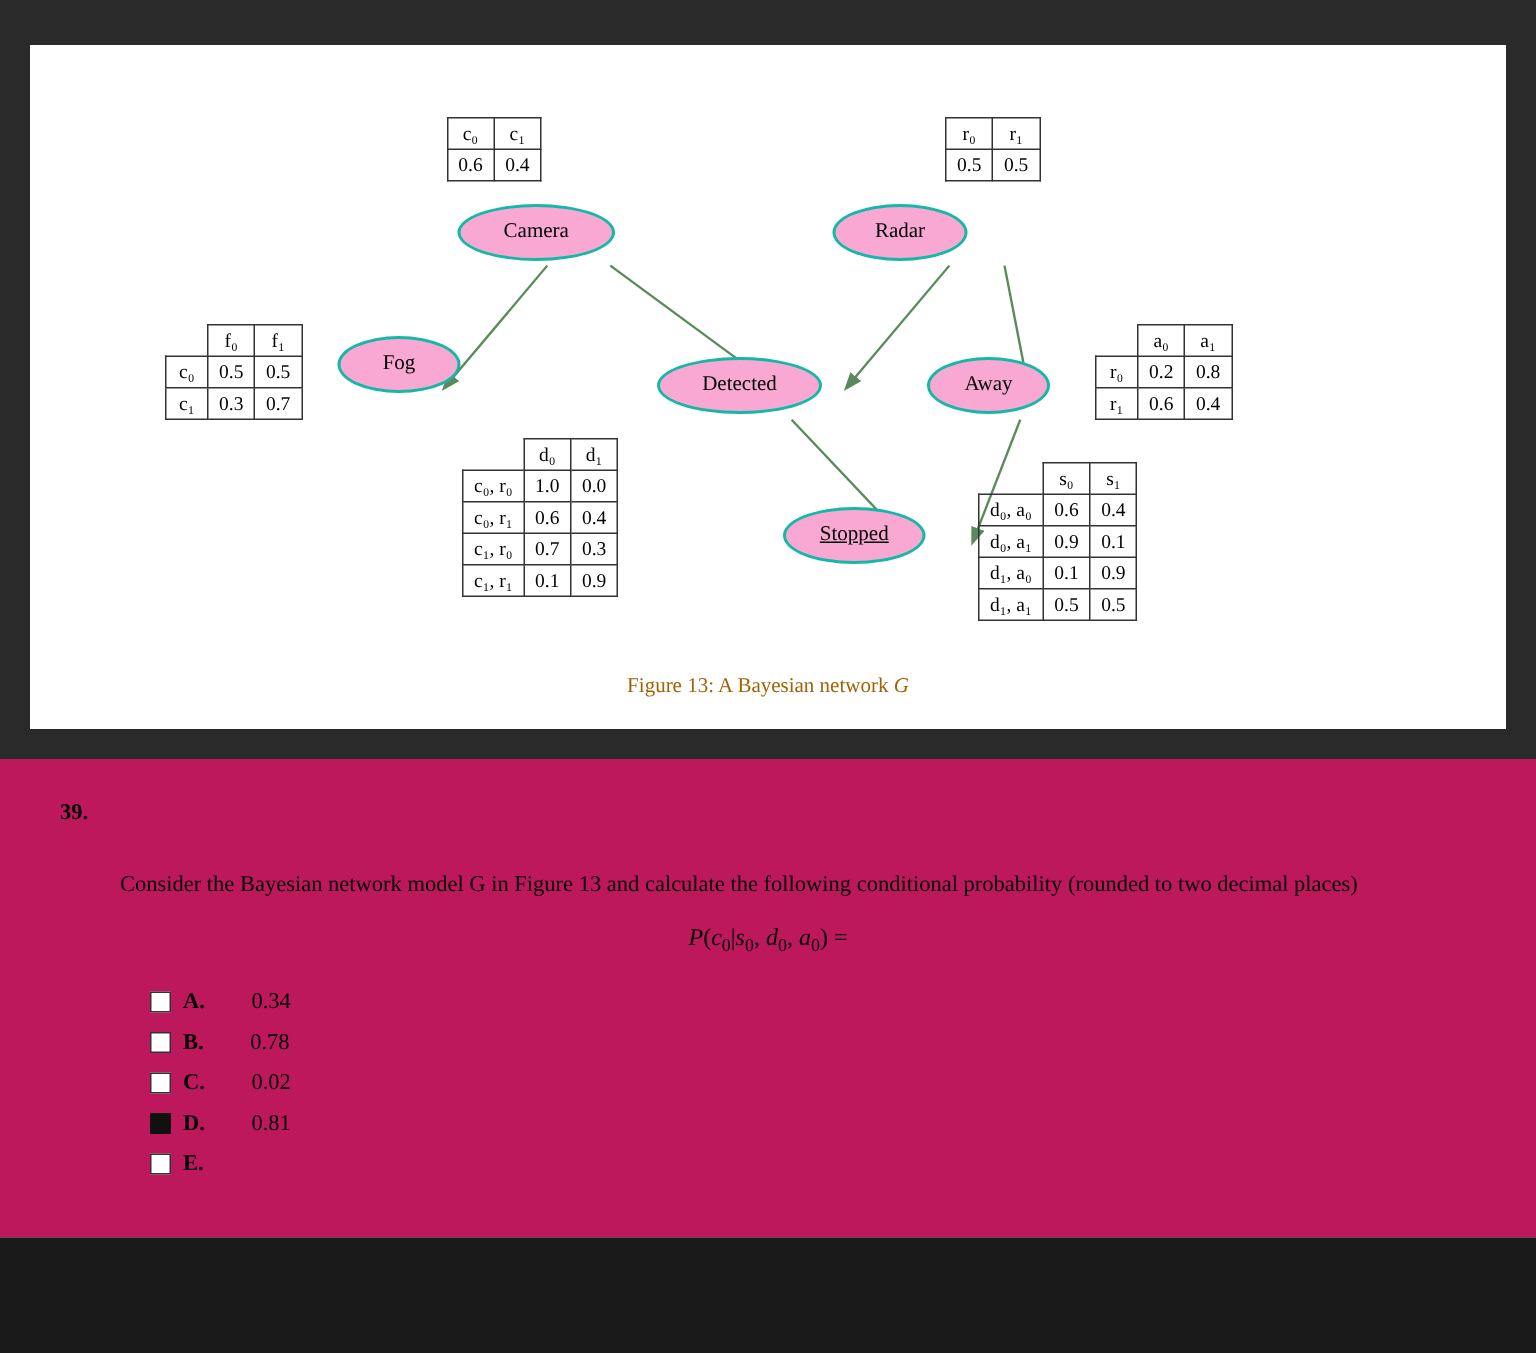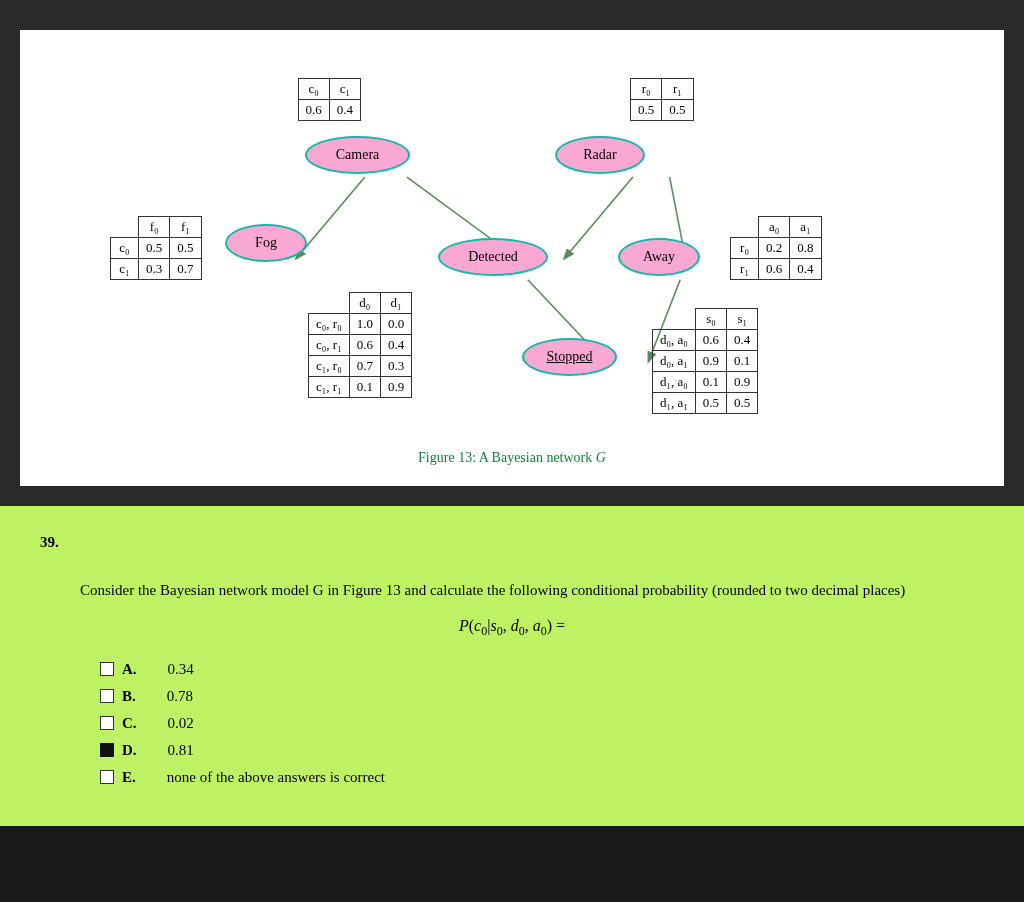--- a/index.html
+++ b/index.html
@@ -65,27 +65,27 @@
       top: 0; left: 0;
       width: 100%;
       height: 100%;
       pointer-events: none;
     }
 
     .figure-caption {
       text-align: center;
       margin-top: 10px;
       font-size: 14px;
-      color: #15803d;
+      color: #a16207;
     }
     .figure-caption em { font-style: italic; }
 
     
     .question-section {
-      background: #bef264;
+      background: #be185d;
       padding: 25px 40px 30px 40px;
     }
 
     .question-header {
       display: flex;
       gap: 10px;
       margin-bottom: 12px;
       font-size: 15px;
       line-height: 1.5;
     }
@@ -357,19 +357,18 @@
         <span class="option-value">0.02</span>
       </li>
       <li>
         <span class="checkbox filled"></span>
         <span class="option-label">D.</span>
         <span class="option-value">0.81</span>
       </li>
       <li>
         <span class="checkbox"></span>
         <span class="option-label">E.</span>
-        <span class="option-value">none of the above answers is correct</span>
       </li>
     </ul>
 
   </div>
 
 </div>
 
 </body></html>

